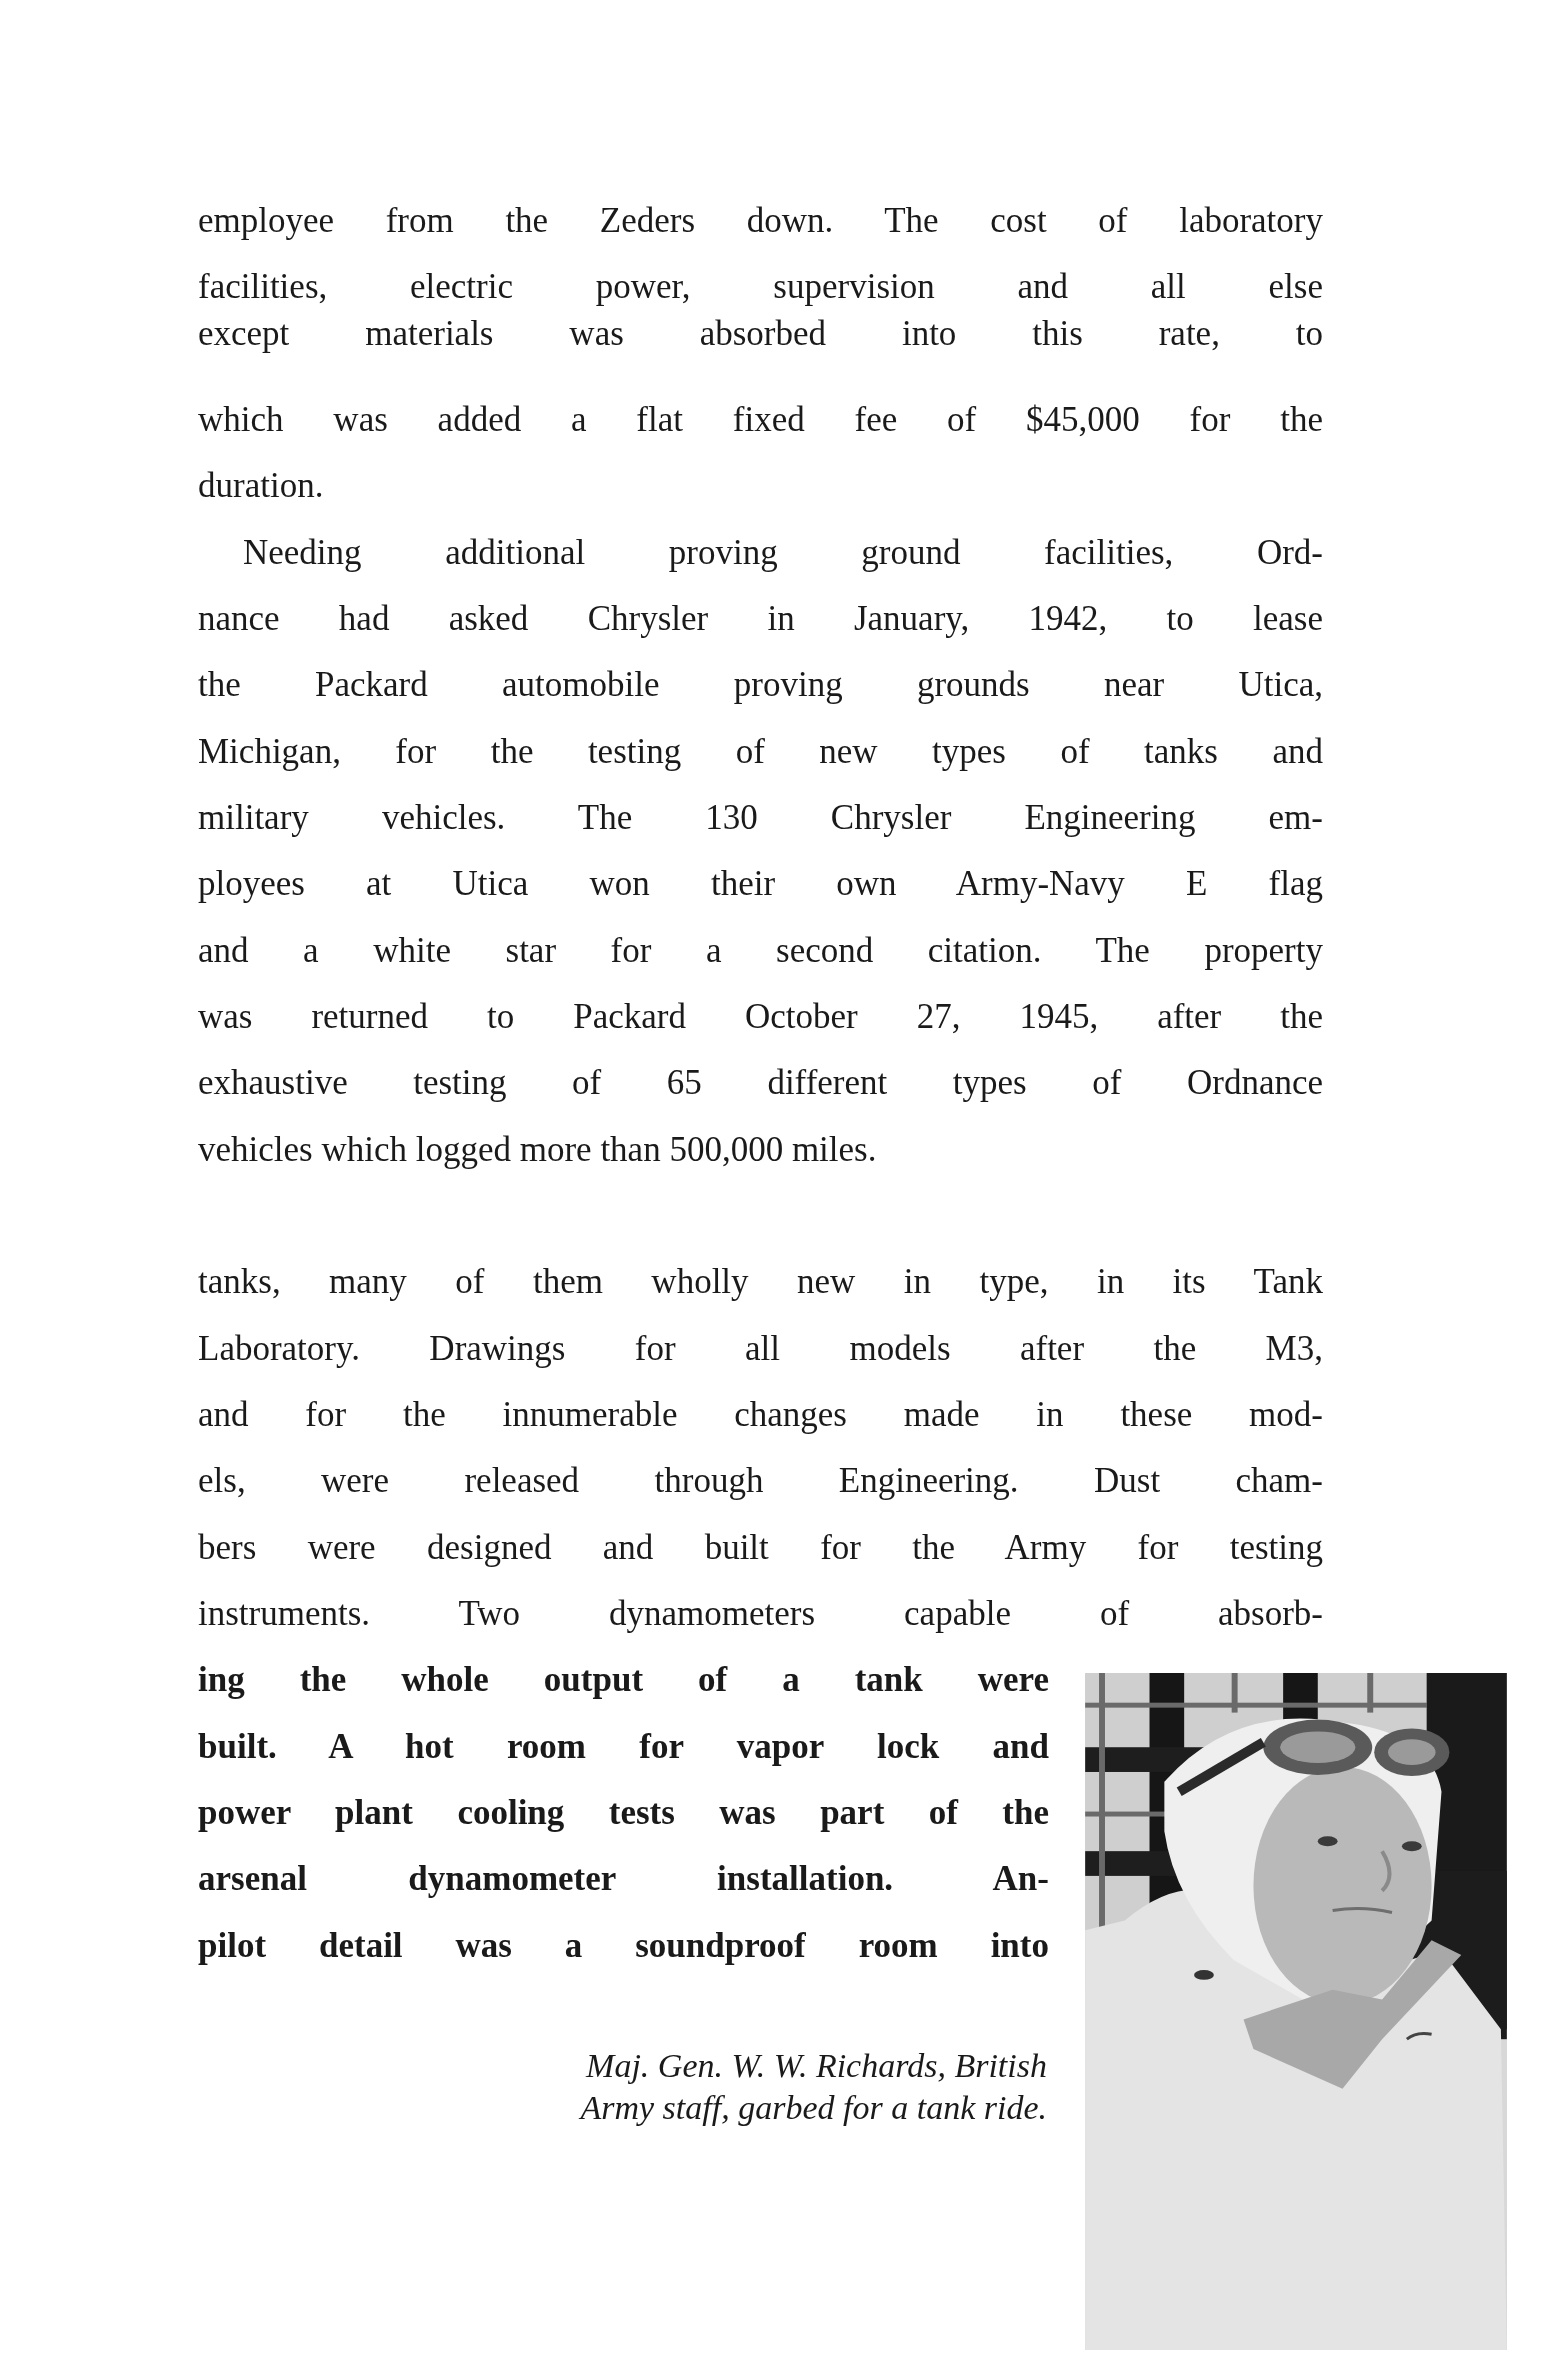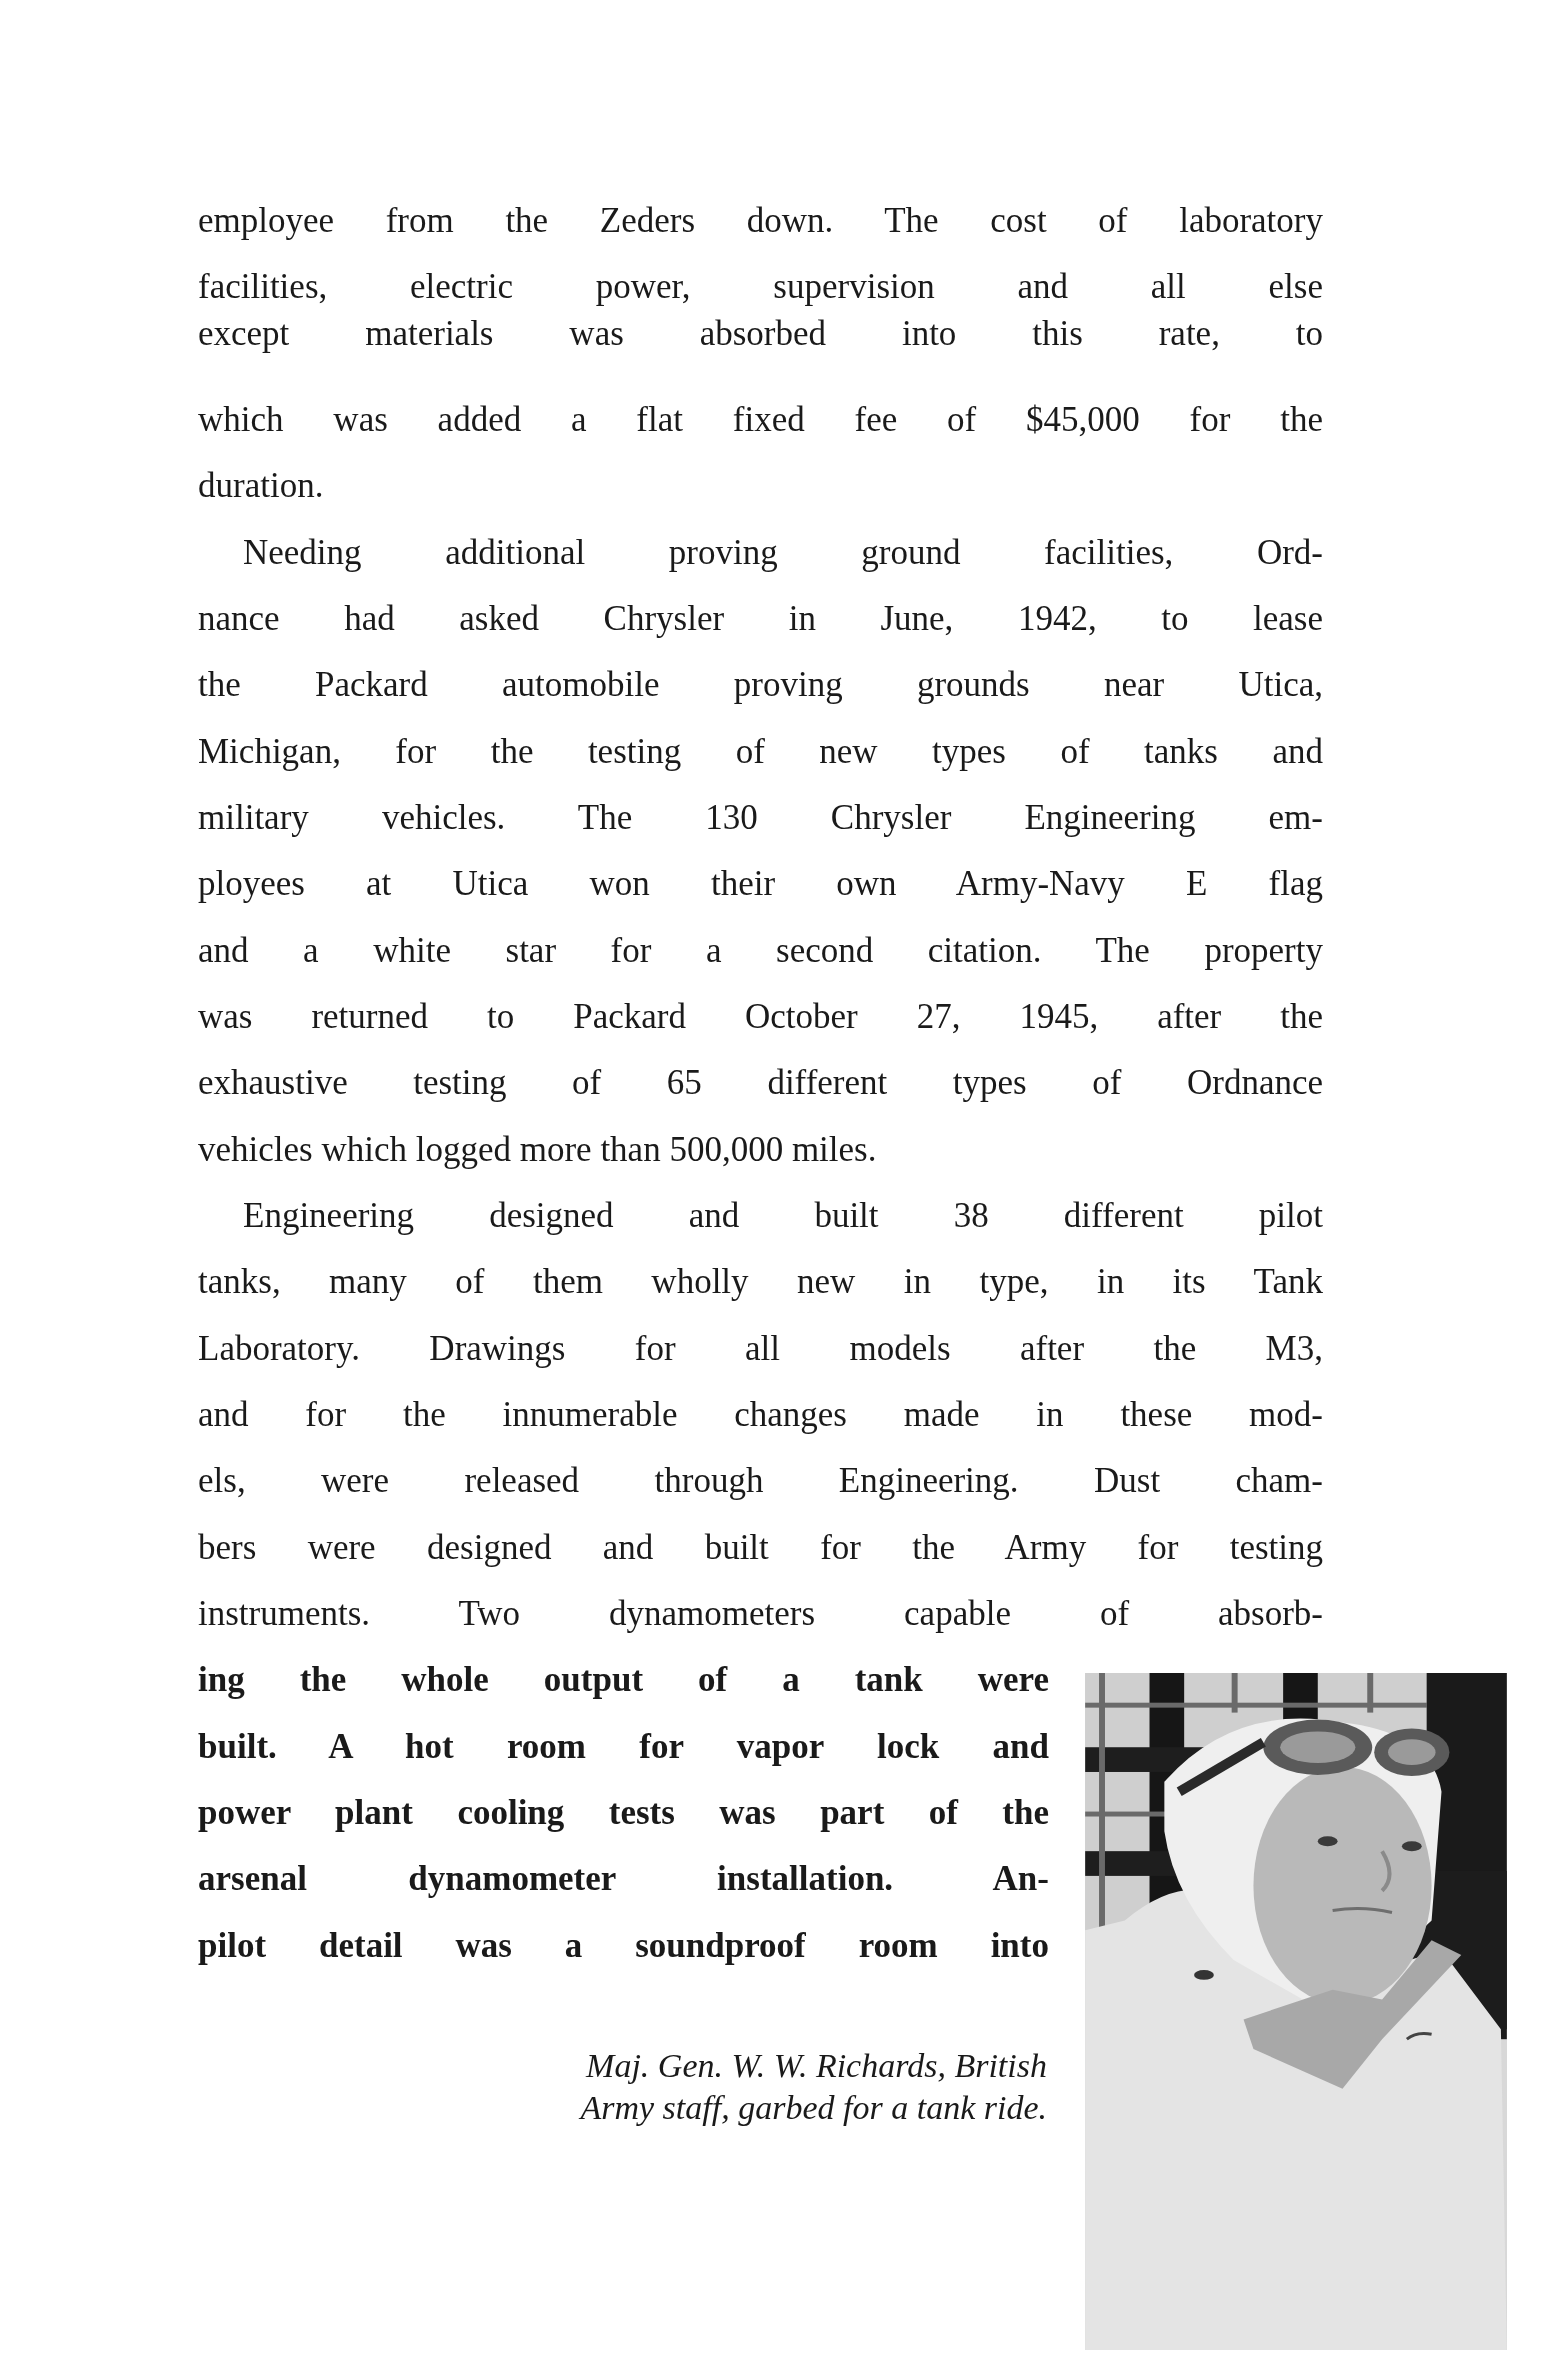--- a/index.html
+++ b/index.html
@@ -44,31 +44,30 @@
 
 <div class="page">
 
   <div class="line full" style="top:203px">employee from the Zeders down. The cost of laboratory</div>
   <div class="line full" style="top:269px">facilities, electric power, supervision and all else</div>
   <div class="line full" style="top:316px">except materials was absorbed into this rate, to</div>
   <div class="line full" style="top:402px">which was added a flat fixed fee of $45,000 for the</div>
   <div class="line last" style="top:468px">duration.</div>
 
   <div class="line full indent" style="top:535px">Needing additional proving ground facilities, Ord-</div>
-  <div class="line full" style="top:601px">nance had asked Chrysler in June, 1942, to lease</div>
+  <div class="line full" style="top:601px">nance had asked Chrysler in January, 1942, to lease</div>
   <div class="line full" style="top:667px">the Packard automobile proving grounds near Utica,</div>
   <div class="line full" style="top:734px">Michigan, for the testing of new types of tanks and</div>
   <div class="line full" style="top:800px">military vehicles. The 130 Chrysler Engineering em-</div>
   <div class="line full" style="top:866px">ployees at Utica won their own Army-Navy E flag</div>
   <div class="line full" style="top:933px">and a white star for a second citation. The property</div>
   <div class="line full" style="top:999px">was returned to Packard October 27, 1945, after the</div>
   <div class="line full" style="top:1065px">exhaustive testing of 65 different types of Ordnance</div>
   <div class="line last" style="top:1132px">vehicles which logged more than 500,000 miles.</div>
 
-  <div class="line full indent" style="top:1198px">Engineering designed and built 38 different pilot</div>
   <div class="line full" style="top:1264px">tanks, many of them wholly new in type, in its Tank</div>
   <div class="line full" style="top:1331px">Laboratory. Drawings for all models after the M3,</div>
   <div class="line full" style="top:1397px">and for the innumerable changes made in these mod-</div>
   <div class="line full" style="top:1463px">els, were released through Engineering. Dust cham-</div>
   <div class="line full" style="top:1530px">bers were designed and built for the Army for testing</div>
   <div class="line full" style="top:1596px">instruments. Two dynamometers capable of absorb-</div>
   <div class="line short" style="top:1662px">ing the whole output of a tank were</div>
   <div class="line short" style="top:1729px">built. A hot room for vapor lock and</div>
   <div class="line short" style="top:1795px">power plant cooling tests was part of the</div>
   <div class="line short" style="top:1861px">arsenal dynamometer installation. An-</div>

